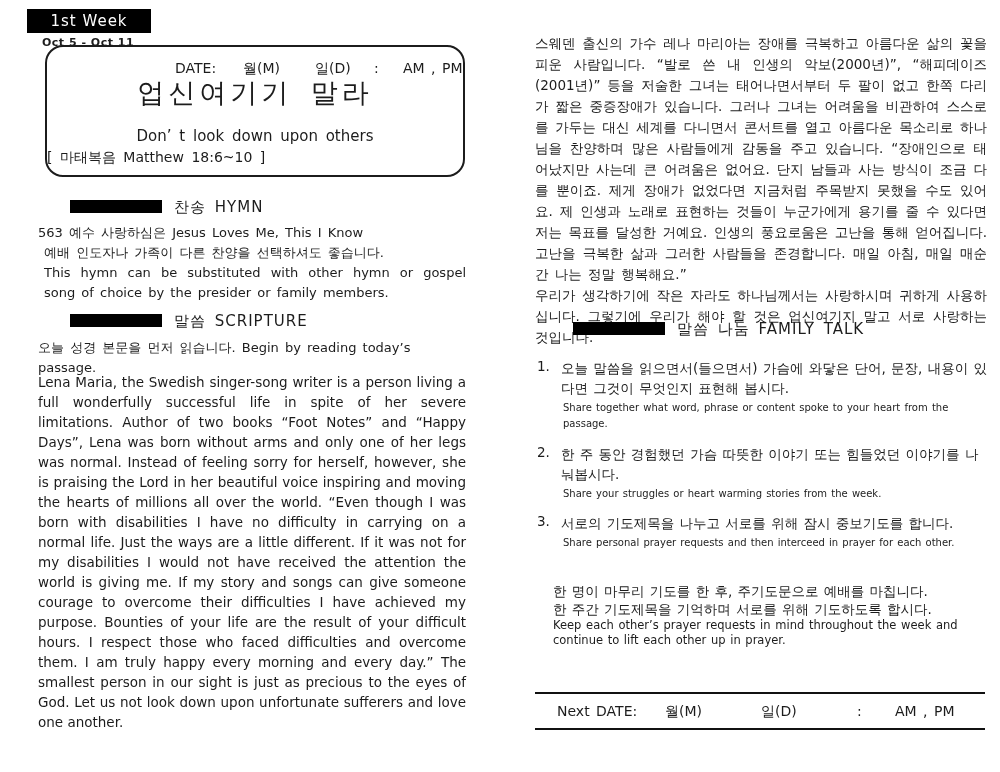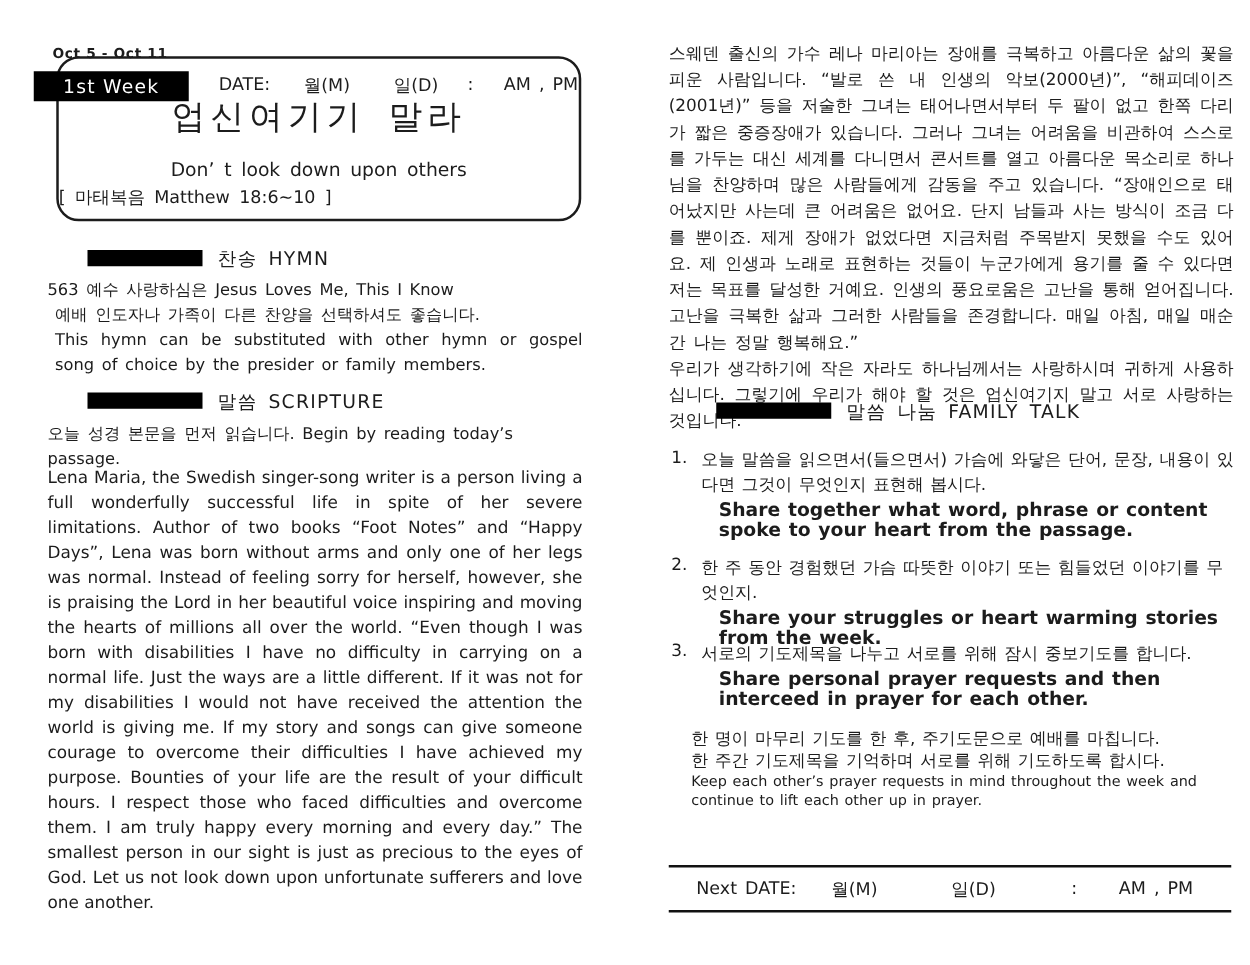--- a/index.html
+++ b/index.html
@@ -13,21 +13,21 @@
   .page-right{left:535px;width:452px;height:772px;}
 
   
   .header-box{
     position:absolute;left:7px;top:45px;width:416px;height:128px;
     border:2px solid #1c1c1c;border-radius:18px;
   }
   .week-label{
     position:absolute;left:-11px;top:9px;width:124px;height:24px;
     background:#000;color:#fff;text-align:center;line-height:24px;
-    font-size:15px;letter-spacing:1px;margin-top:48px;
+    font-size:15px;letter-spacing:1px;
   }
   .week-range{
     position:absolute;left:4px;top:36px;font-size:11px;font-weight:bold;
     letter-spacing:0.5px;
   }
   .hb-date{position:absolute;top:13px;font-size:14px;word-spacing:2px;}
   .hb-date.lbl{left:128px;}
   .hb-date.mon{left:196px;}
   .hb-date.day{left:268px;}
   .hb-date.col{left:327px;}
@@ -60,21 +60,21 @@
   .scripture-block{top:312px;}
   .scripture-block .sec-head{margin-bottom:7px;}
   .story-block{top:372px;font-size:13.5px;line-height:20px;}
 
   
   .rblk{position:absolute;left:0;width:452px;}
   .para-block{top:33px;}
   .ft-heading{top:320px;left:6px;}
   .ft-item .num{position:absolute;left:2px;top:0;font-size:13.5px;}
   .ft-item .ko{margin-left:26px;font-size:13.5px;line-height:20px;word-spacing:1px;}
-  .ft-item .en{margin-left:40px;font-size:15px;line-height:16px;margin-top:2px;word-spacing:1px;font-weight:bold;}
+  .ft-item .en{margin-left:28px;font-size:10px;line-height:16px;margin-top:2px;word-spacing:1px;}
   .item1{top:358px;}
   .item2{top:444px;}
   .item3{top:513px;}
   .closing{top:582px;left:18px;width:434px;}
   .closing .ko{font-size:13.5px;line-height:18px;word-spacing:1px;}
   .closing .en{font-size:11.5px;line-height:15px;margin-bottom:3px;word-spacing:1px;}
 
   .footer-box{
     position:absolute;top:692px;left:0;width:450px;height:34px;
     border-top:2px solid #111;border-bottom:2px solid #111;
@@ -136,21 +136,21 @@
   </div>
 
   <div class="rblk ft-item item1">
     <span class="num">1.</span>
     <div class="ko">오늘 말씀을 읽으면서(들으면서) 가슴에 와닿은 단어, 문장, 내용이 있다면 그것이 무엇인지 표현해 봅시다.</div>
     <div class="en">Share together what word, phrase or content spoke to your heart from the passage.</div>
   </div>
 
   <div class="rblk ft-item item2">
     <span class="num">2.</span>
-    <div class="ko">한 주 동안 경험했던 가슴 따뜻한 이야기 또는 힘들었던 이야기를 무엇인지.</div>
+    <div class="ko">한 주 동안 경험했던 가슴 따뜻한 이야기 또는 힘들었던 이야기를 나눠봅시다.</div>
     <div class="en">Share your struggles or heart warming stories from the week.</div>
   </div>
 
   <div class="rblk ft-item item3">
     <span class="num">3.</span>
     <div class="ko">서로의 기도제목을 나누고 서로를 위해 잠시 중보기도를 합니다.</div>
     <div class="en">Share personal prayer requests and then interceed in prayer for each other.</div>
   </div>
 
   <div class="rblk closing">

